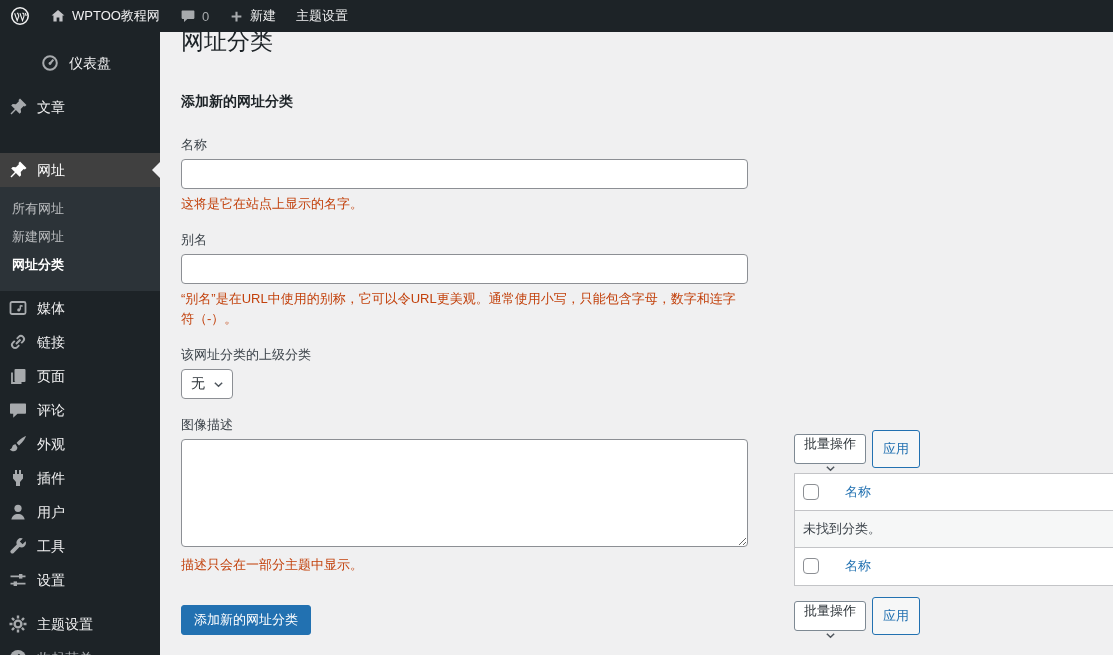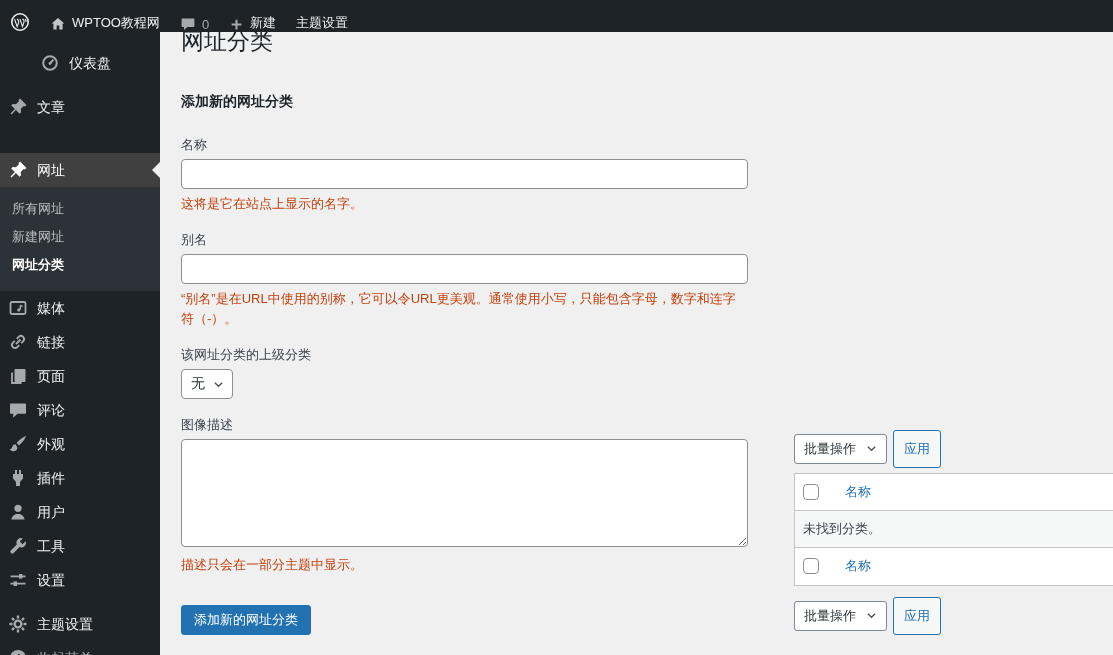--- a/index.html
+++ b/index.html
@@ -13,21 +13,21 @@
   svg { display: block; }
 
   
   .admin-bar {
     position: fixed; top: 0; left: 0; right: 0; height: 32px;
     background: #1d2327; color: #f0f0f1;
     display: flex; align-items: center; z-index: 50;
     font-size: 13px;
   }
   .ab-item {
-    display: flex; align-items: flex-end; gap: 6px;
+    display: flex; align-items: center; gap: 6px;
     height: 32px; padding: 0 10px; cursor: pointer; white-space: nowrap;
   }
   .ab-icon { color: #a7aaad; }
   .ab-count { color: #a7aaad; }
 
   
   .sidebar {
     position: fixed; top: 32px; left: 0; bottom: 0; width: 160px;
     background: #1d2327; color: #f0f0f1; font-size: 14px; z-index: 40;
   }
@@ -88,21 +88,21 @@
     font-family: "Liberation Sans", sans-serif; font-size: 13px; cursor: pointer;
   }
 
   
   .list-col { width: 420px; flex: 0 0 420px; margin-left: 46px; }
   .bulk-row { display: flex; align-items: center; gap: 6px; }
   .bulk-select {
     display: inline-flex; align-items: center; gap: 10px;
     height: 30px; padding: 0 9px;
     border: 1px solid #7e8993; border-radius: 3px; background: #fff;
-    font-size: 13px; color: #2c3338; cursor: pointer;
+    font-size: 13px; color: #2c3338; cursor: pointer; flex-direction: column;
   }
   .btn-secondary {
     background: #f6f7f7; border: 1px solid #2271b1; color: #2271b1;
     border-radius: 3px; height: 38px; padding: 0 10px;
     font-family: "Liberation Sans", sans-serif; font-size: 13px; cursor: pointer;
   }
   .terms-table {
     margin-top: 5px; background: #fff;
     border: 1px solid #c3c4c7; border-left: 1px solid #c3c4c7;
   }

